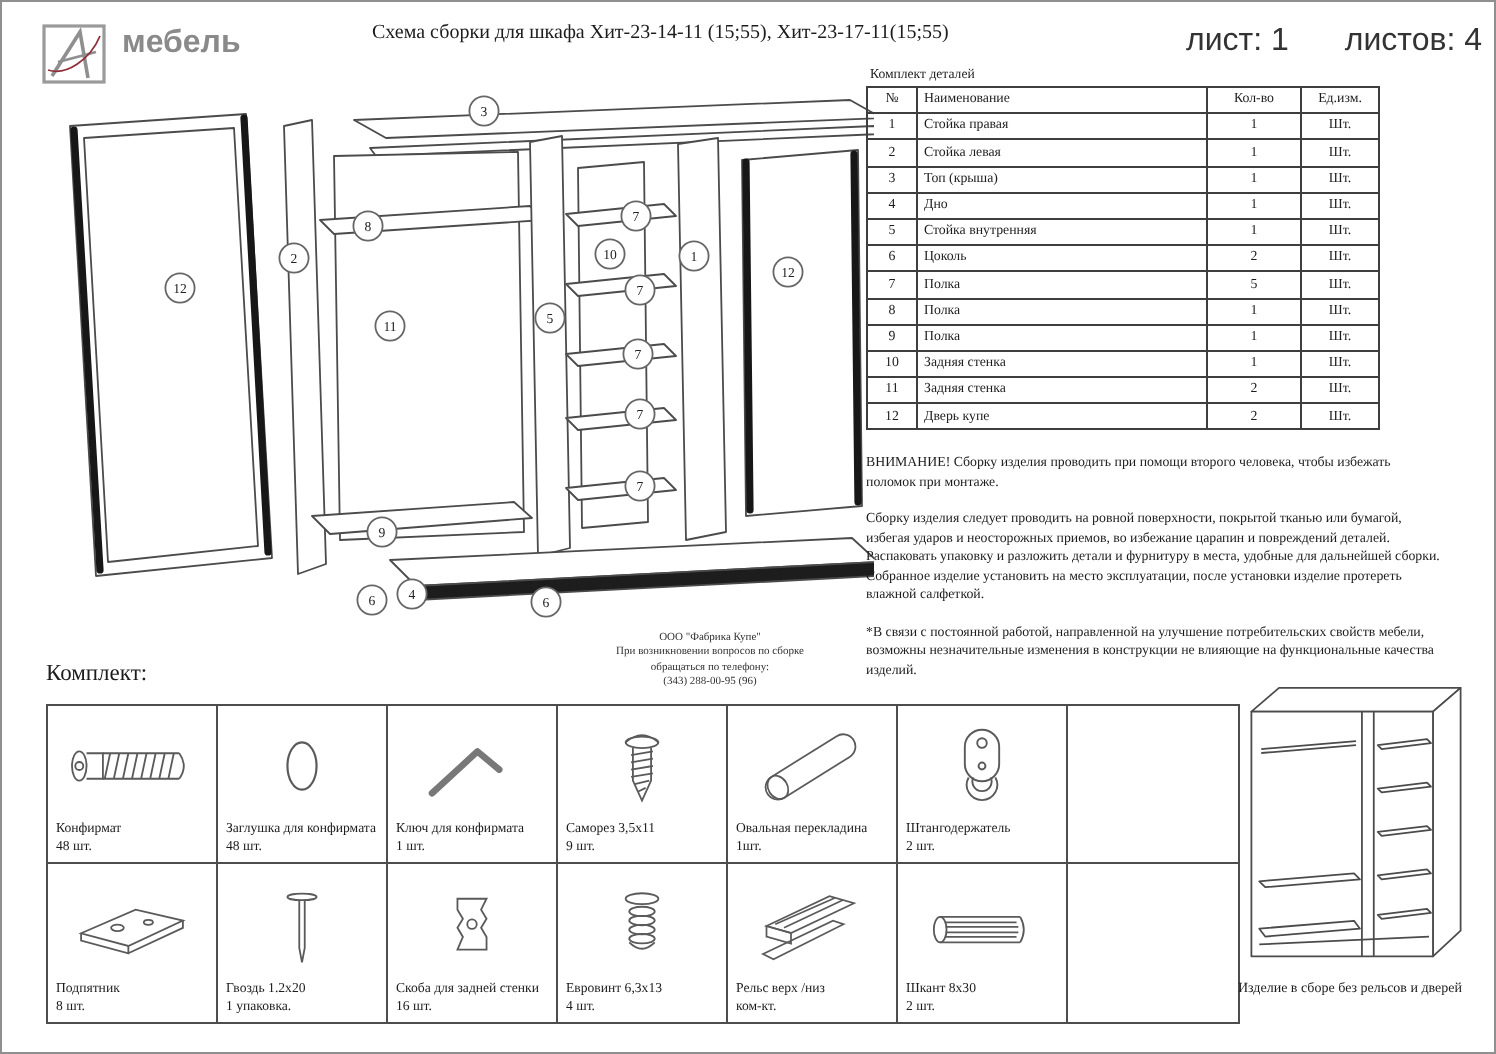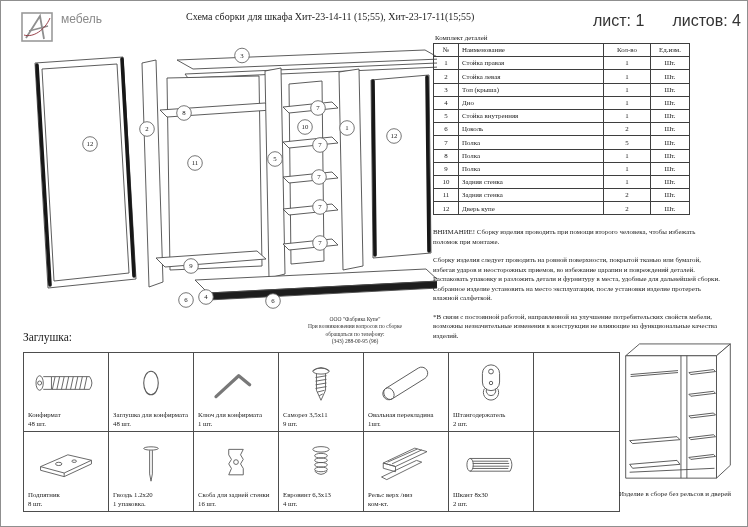--- a/index.html
+++ b/index.html
@@ -2,21 +2,21 @@
 <html><head>
 <meta charset="utf-8">
 <style>
   html,body{margin:0;padding:0;background:#e8e8e8;}
   body{width:748px;height:527px;font-family:"Liberation Serif",serif;color:#1c1c1c;}
   .page{position:relative;box-sizing:border-box;width:748px;height:527px;background:#fff;border:1px solid #8f8f8f;overflow:hidden;}
   
   .logo-wrap{position:absolute;left:20px;top:11px;display:flex;gap:7px;align-items:flex-start;}
   .brand{font-family:"Liberation Sans",sans-serif;line-height:1.08;text-align:center;margin-top:1px;}
   .brand-name{font-size:15px;font-weight:bold;letter-spacing:1px;color:#8d2f38;}
-  .brand-sub{font-size:12px;color:#8a8a8a;font-weight:normal;}
+  .brand-sub{font-size:16px;color:#8a8a8a;font-weight:bold;}
   .doc-title{position:absolute;left:185px;top:9px;font-size:10px;line-height:1.32;text-align:center;}
   .sheet-info{position:absolute;left:592px;top:11px;font-family:"Liberation Sans",sans-serif;font-size:16px;display:flex;gap:28px;color:#333;}
   
   .exploded{position:absolute;left:18px;top:46px;}
   .callout circle{fill:#fff;stroke:#666;stroke-width:0.9;}
   .callout text{font-family:"Liberation Serif",serif;font-size:6.8px;fill:#222;text-anchor:middle;}
   .factory-note{position:absolute;left:296px;top:315px;width:116px;font-size:5.5px;line-height:1.32;text-align:center;color:#333;}
   
   .parts{position:absolute;left:432px;top:33px;width:257px;}
   .parts-title{font-size:6.8px;margin:0 0 2px 2px;}
@@ -268,21 +268,21 @@
   </div>
 
   <div class="notices">
     <p class="attention">ВНИМАНИЕ! Сборку изделия проводить при помощи второго человека, чтобы избежать поломок при монтаже.</p>
     <p>Сборку изделия следует проводить на ровной поверхности, покрытой тканью или бумагой, избегая ударов и неосторожных приемов, во избежание царапин и повреждений деталей.</p>
     <p>Распаковать упаковку и разложить детали и фурнитуру в места, удобные для дальнейшей сборки.</p>
     <p>Собранное изделие установить на место эксплуатации, после установки изделие протереть влажной салфеткой.</p>
     <p class="footnote">*В связи с постоянной работой, направленной на улучшение потребительских свойств мебели, возможны незначительные изменения в конструкции не влияющие на функциональные качества изделий.</p>
   </div>
 
-  <div class="hw-title">Заглушка:</div>
+  <div class="hw-title">Комплект:</div>
   <div class="hw-grid">
 
     <div class="hw-cell">
       <div class="hw-icon">
         <svg width="70" height="40" viewBox="0 0 72 44">
             <g stroke="#5a5a5a" fill="none" stroke-width="1">
           <ellipse cx="7" cy="22" rx="4" ry="8"></ellipse>
               <circle cx="7" cy="22" r="2.2"></circle>
           <path d="M11,15 L20,15 L20,29 L11,29"></path>
               <path d="M20,15 H62 M20,29 H62"></path>

